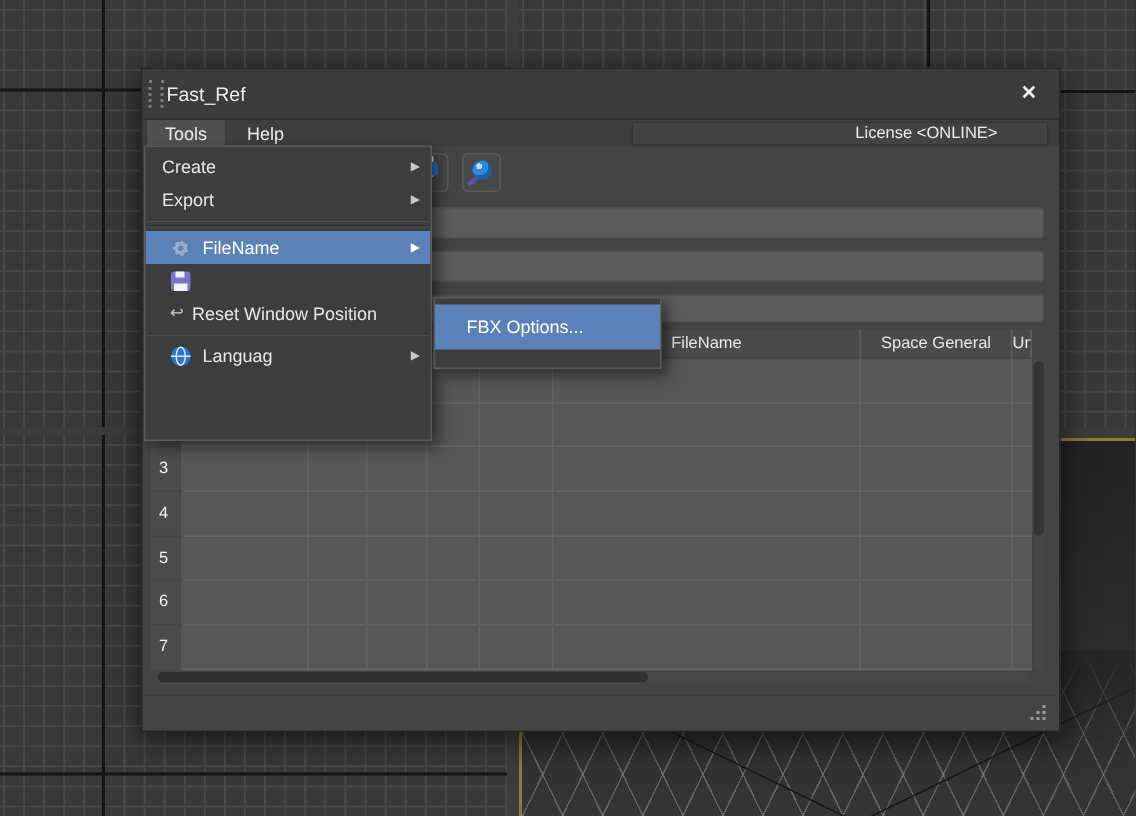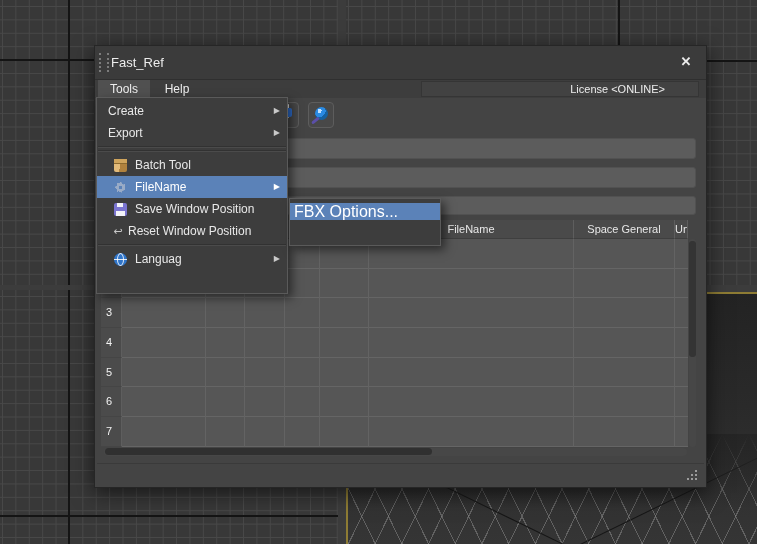--- a/index.html
+++ b/index.html
@@ -64,21 +64,21 @@
   .mi{position:relative;height:22px;display:flex;align-items:center;color:#e8e8e8;font-size:12px}
   .mi .lbl{margin-left:38px;white-space:nowrap}
   .mi.noicon .lbl{margin-left:11px}
   .mi .ic{position:absolute;left:17px;width:13px;height:13px}
   .mi .arrow{position:absolute;right:7px;font-size:8px;color:#c9c9c9;line-height:22px}
   .mi.hl{background:#5b82b8;color:#fff}
   .mi.hl .arrow{color:#fff}
   .msep{height:1px;background:#323232;border-bottom:1px solid #4b4b4b;margin:2px 1px}
   #submenu{left:194px;top:152px;width:152px;height:48px;background:#3d3d3d;border:1px solid #5a5a5a;
         box-shadow:4px 4px 9px rgba(0,0,0,.5);box-sizing:border-box;padding-top:4px;z-index:31}
-  .smi{height:17px;display:flex;align-items:center;padding-left:4px;color:#e8e8e8;font-size:16px;margin-bottom:4px;white-space:nowrap}
+  .smi{height:30px;display:flex;align-items:center;padding-left:21px;color:#e8e8e8;font-size:12px;margin-bottom:4px;white-space:nowrap}
   .smi.hl{background:#5b82b8;color:#fff}
   
   .icon-reload{background:#1e8bd0;border-radius:3px}
   .icon-reload i{position:absolute;left:3px;top:3px;width:6px;height:6px;border:1.5px solid #fff;
      border-radius:50%;border-right-color:transparent;transform:rotate(35deg)}
   .icon-batch{background:linear-gradient(100deg,#e2ba79 48%,#b0823e 48%);border-radius:2px}
   .icon-batch i{position:absolute;left:0;top:0;width:13px;height:4px;background:#cfa45c;border-bottom:1px solid #8d6a2f}
   .icon-gear{border-radius:50%;
     background:
       radial-gradient(circle at 50% 50%,rgba(0,0,0,0) 5px,#5b82b8 5.2px),
@@ -260,37 +260,30 @@
       <div class="mi noicon">
         <span class="lbl">Create</span>
         <span class="arrow">▶</span>
       </div>
       <div class="mi noicon">
         <span class="lbl">Export</span>
         <span class="arrow">▶</span>
       </div>
       <div class="msep"></div>
       <div class="msep"></div>
-      <div class="mi">
-        <span class="ic icon-batch">
-            <i></i>
-          </span>
-        <span class="lbl">Batch Tool</span>
-      </div>
       <div class="mi hl">
         <span class="ic icon-gear"></span>
         <span class="lbl">FileName</span>
         <span class="arrow">▶</span>
       </div>
       <div class="mi">
         <span class="ic icon-floppy">
             <i></i>
             <b></b>
           </span>
-        <span class="lbl">Save Window Position</span>
       </div>
       <div class="mi">
         <span class="icon-resettxt">↩</span>
         <span class="lbl" style="margin-left:31px">Reset Window Position</span>
       </div>
       <div class="msep"></div>
       <div class="mi">
         <span class="ic icon-globe">
             <i></i>
             <b></b>

